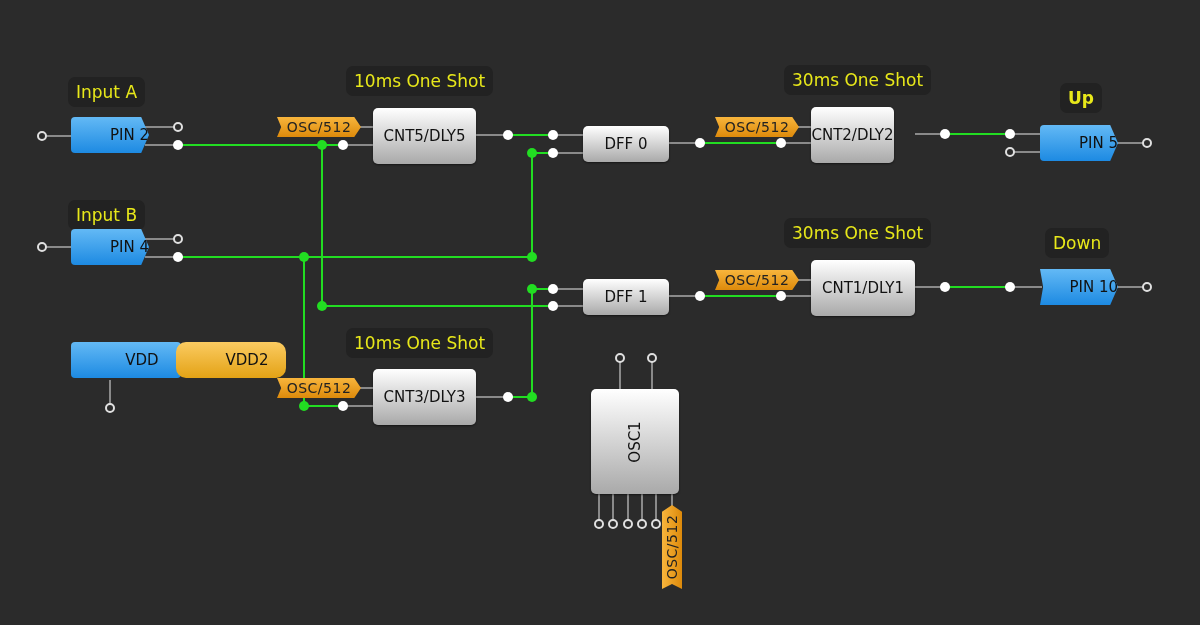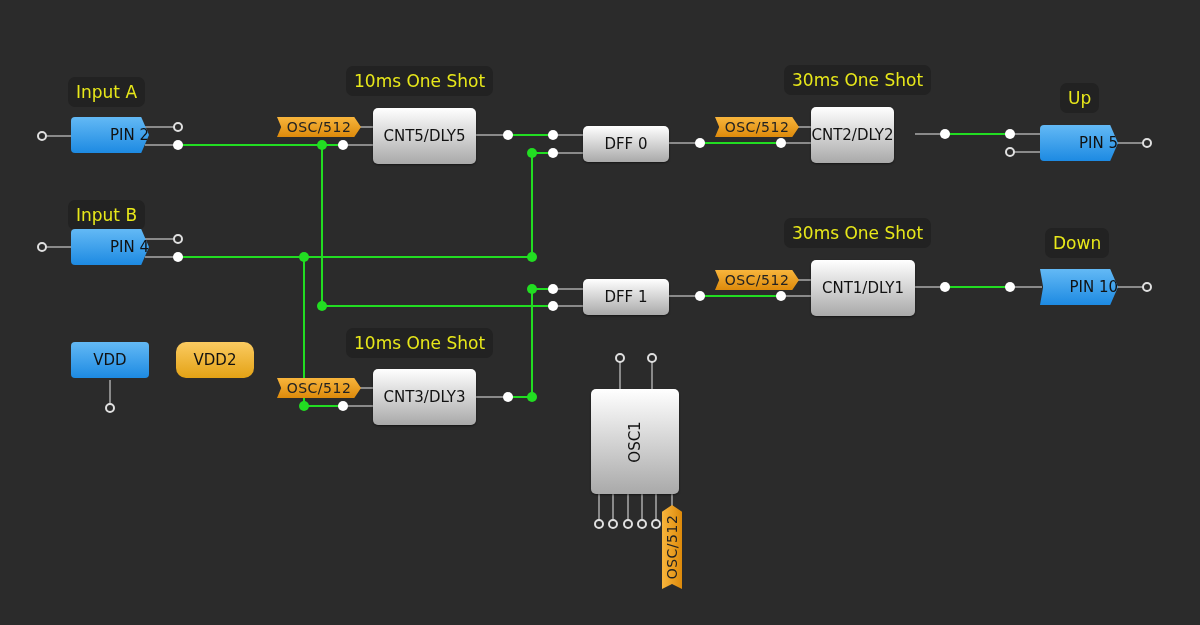--- a/index.html
+++ b/index.html
@@ -35,21 +35,21 @@
     .osc {
       position:absolute; height:20px; width:84px;
       background:linear-gradient(#f8b53c, #dd8a0b);
       color:#222; font-size:14px; line-height:20px; text-align:center;
       clip-path: polygon(0 0, 92% 0, 100% 50%, 92% 100%, 0 100%, 5% 50%);
       letter-spacing:0.5px;
     }
     .vdd {
       position:absolute; height:36px; width:78px; border-radius:4px;
       background:linear-gradient(#63b9f5, #1d8ae2); color:#111;
-      font-size:15px; line-height:36px; text-align:center;
+      font-size:15px; line-height:36px; text-align:center;padding-left:32px;
     }
     .vdd2 { background:linear-gradient(#fbcb61, #e3a215);border-radius:10px; }
     .osc-vert {
       position:absolute; width:20px; height:84px;
       background:linear-gradient(90deg, #f8b53c, #dd8a0b);
       clip-path: polygon(0 8%, 50% 0, 100% 8%, 100% 100%, 50% 94%, 0 100%);
     }
     .osc-vert span {
       position:absolute; left:50%; top:50%;
       transform: translate(-50%,-50%) rotate(-90deg);
@@ -170,21 +170,21 @@
     <circle cx="656" cy="524" r="4"></circle>
   </g>
 </svg>
 
 <div class="lbl" style="left:68px;top:77px;">Input A</div>
 <div class="lbl" style="left:68px;top:200px;">Input B</div>
 <div class="lbl" style="left:346px;top:66px;">10ms One Shot</div>
 <div class="lbl" style="left:346px;top:328px;">10ms One Shot</div>
 <div class="lbl" style="left:784px;top:65px;">30ms One Shot</div>
 <div class="lbl" style="left:784px;top:218px;">30ms One Shot</div>
-<div class="lbl" style="left:1060px;top:83px;">Up</div>
+<div class="lbl" style="left:1060px;top:83px;font-weight:bold;">Up</div>
 <div class="lbl" style="left:1045px;top:228px;">Down</div>
 
 <div class="pin" style="left:71px;top:117px;">PIN 2</div>
 <div class="pin" style="left:71px;top:229px;">PIN 4</div>
 <div class="pin" style="left:1040px;top:125px;">PIN 5</div>
 <div class="pin rev" style="left:1040px;top:269px;">PIN 10</div>
 
 <div class="vdd" style="left:71px;top:342px;">VDD</div>
 <div class="vdd vdd2" style="left:176px;top:342px;">VDD2</div>
 

